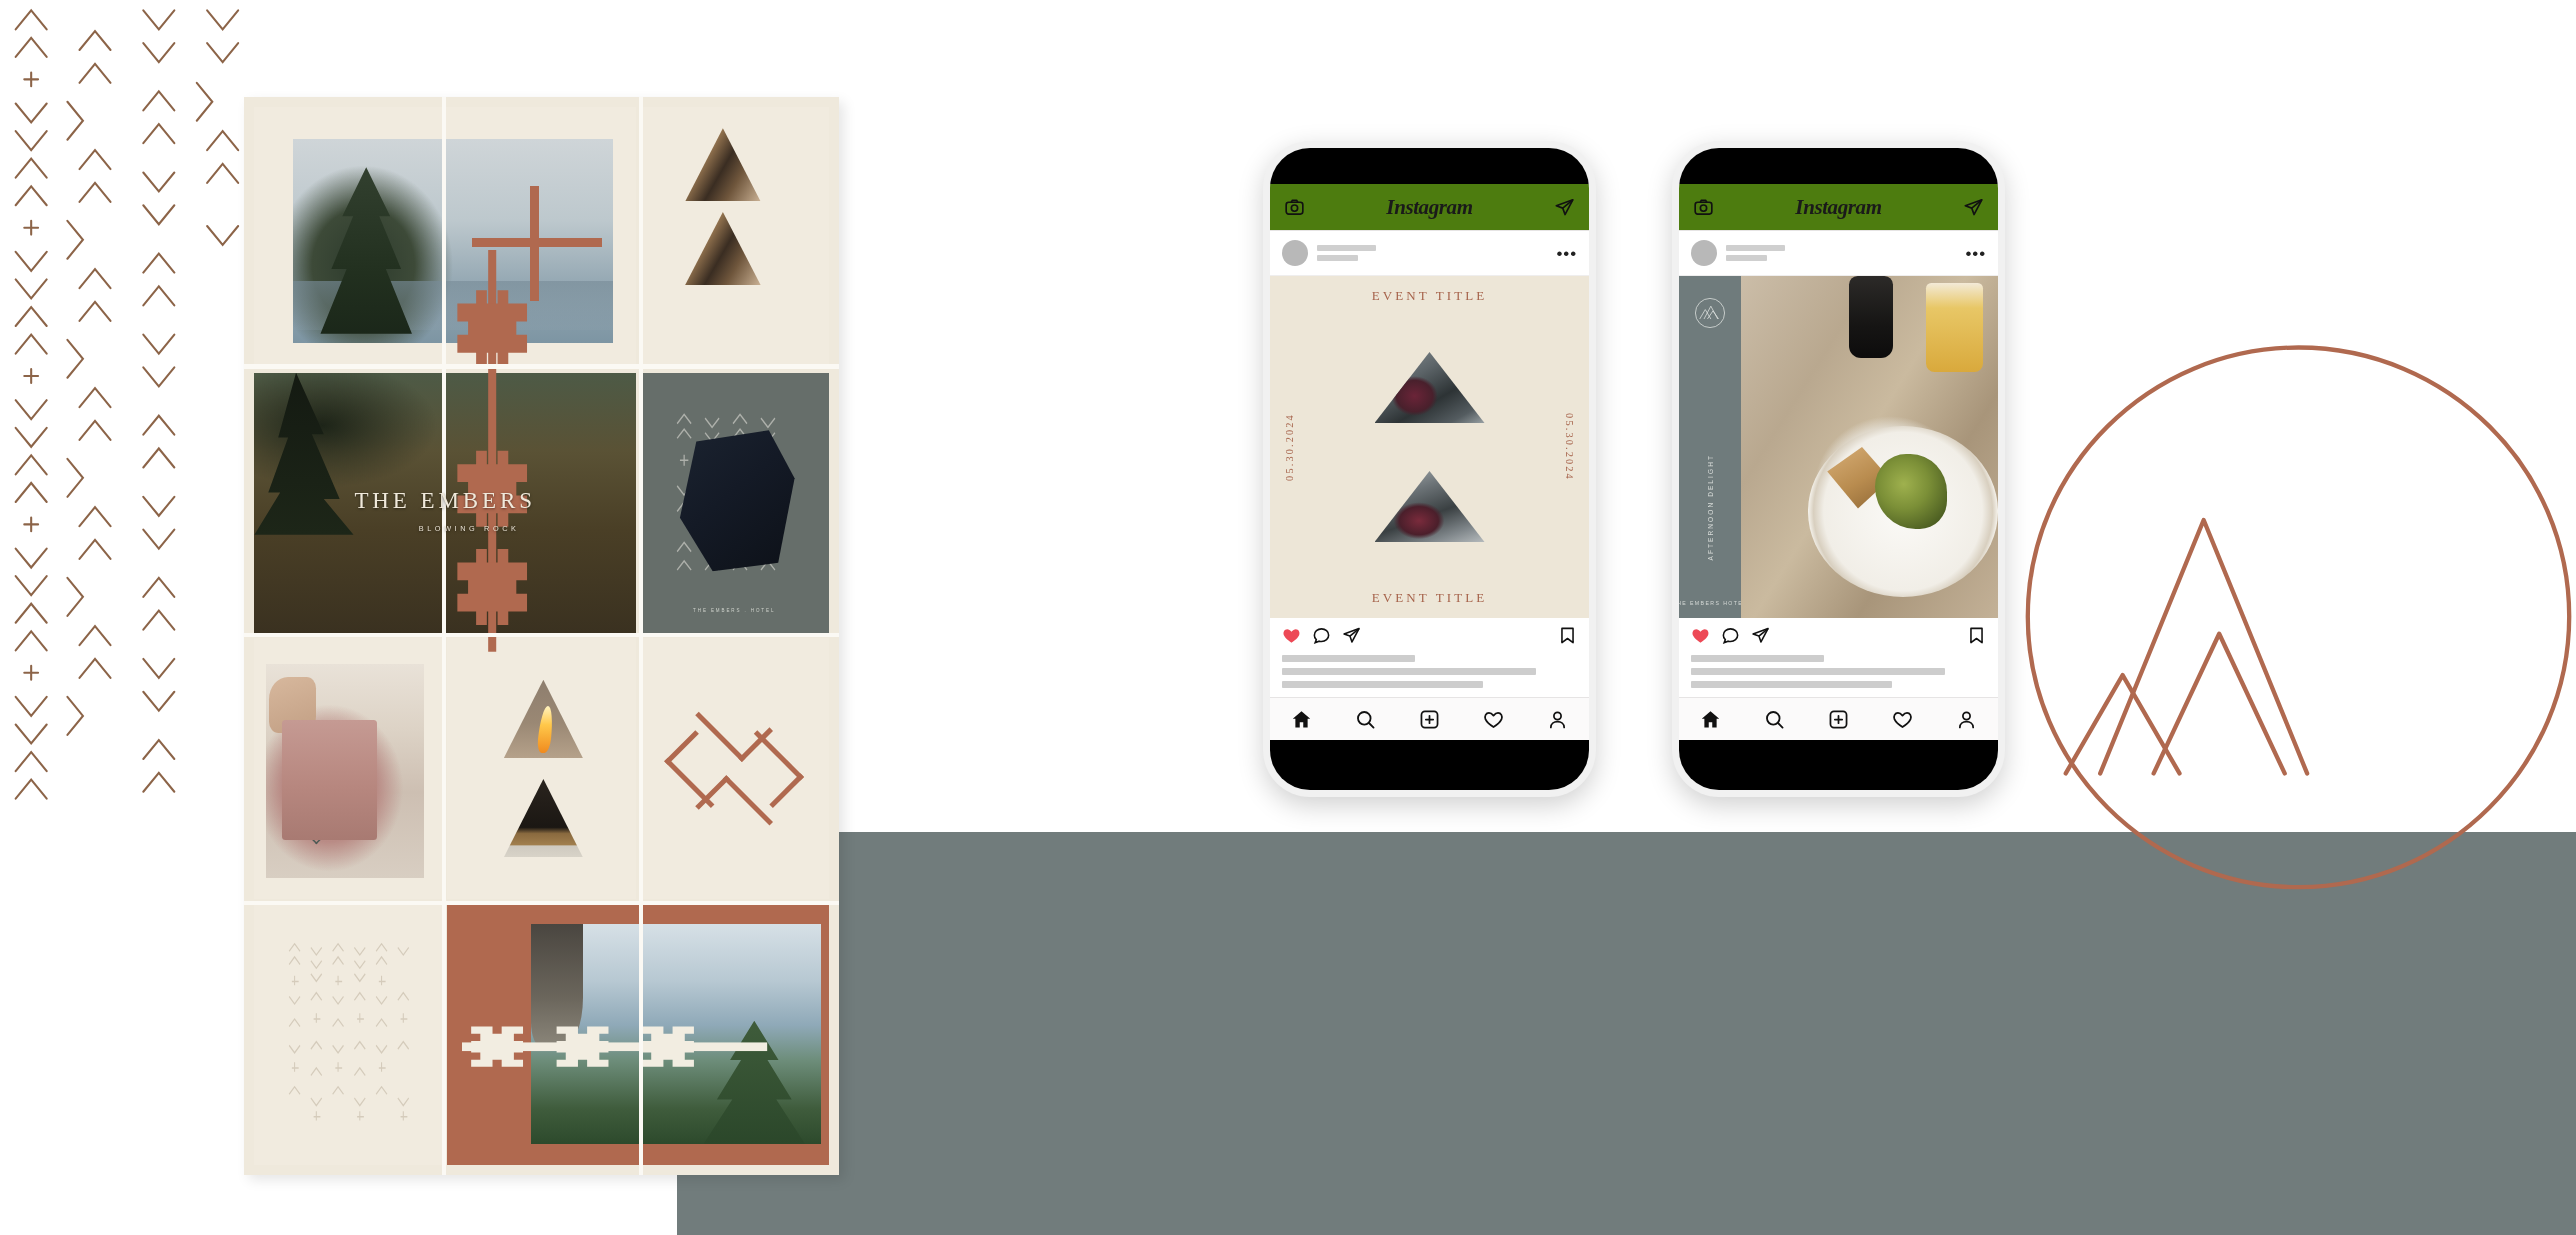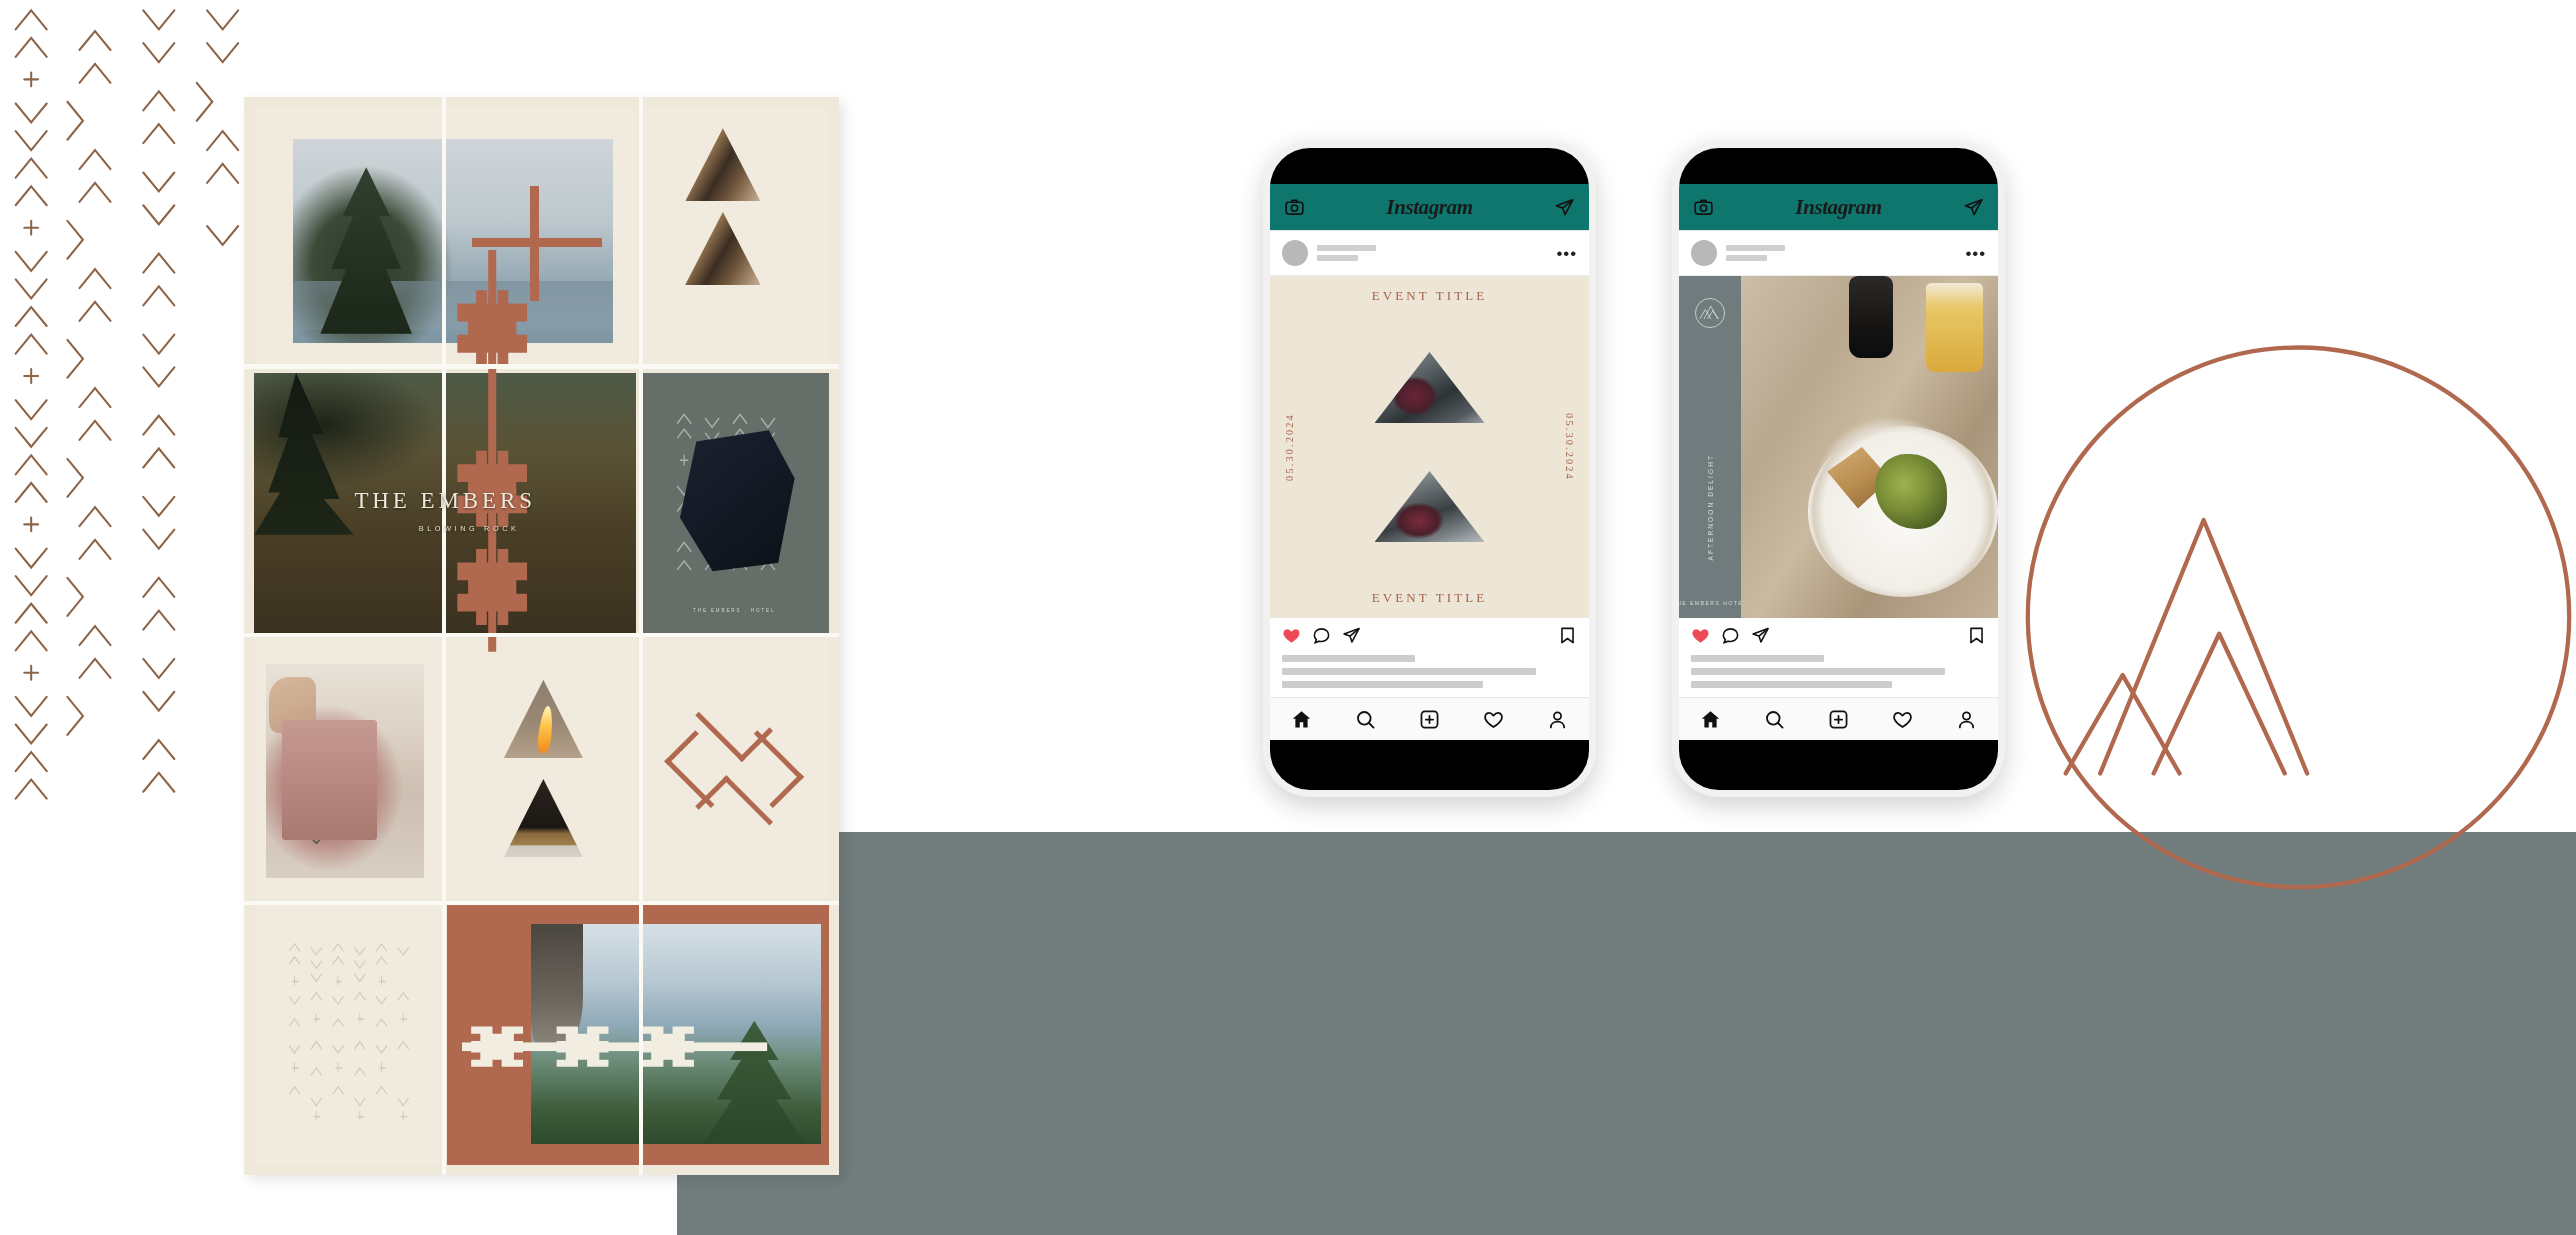--- a/index.html
+++ b/index.html
@@ -209,21 +209,21 @@
   .phone-inner{
     width:100%; height:100%; background:#000;
     border-radius:40px; overflow:hidden;
     display:flex; flex-direction:column;
   }
   .phone-screen{
     margin:36px 0 50px 0; flex:1;
     background:#fff; display:flex; flex-direction:column;
   }
   .ig-top{
-    height:47px; background:#0f766e; display:flex; align-items:center;
+    height:47px; background:#4d7c0f; display:flex; align-items:center;
     justify-content:space-between; padding:0 14px;
     border-bottom:0.9px solid #e6e4e4;
   }
   .ig-logo{
     font-family:"Liberation Serif", serif; font-style:italic; font-weight:700;
     font-size:21px; color:#1a1a1a; letter-spacing:-0.4px;
   }
   .ig-user{
     height:45px; display:flex; align-items:center; padding:0 12px; gap:8.6px;
     background:#fff; border-bottom:0.9px solid #efeeee;

